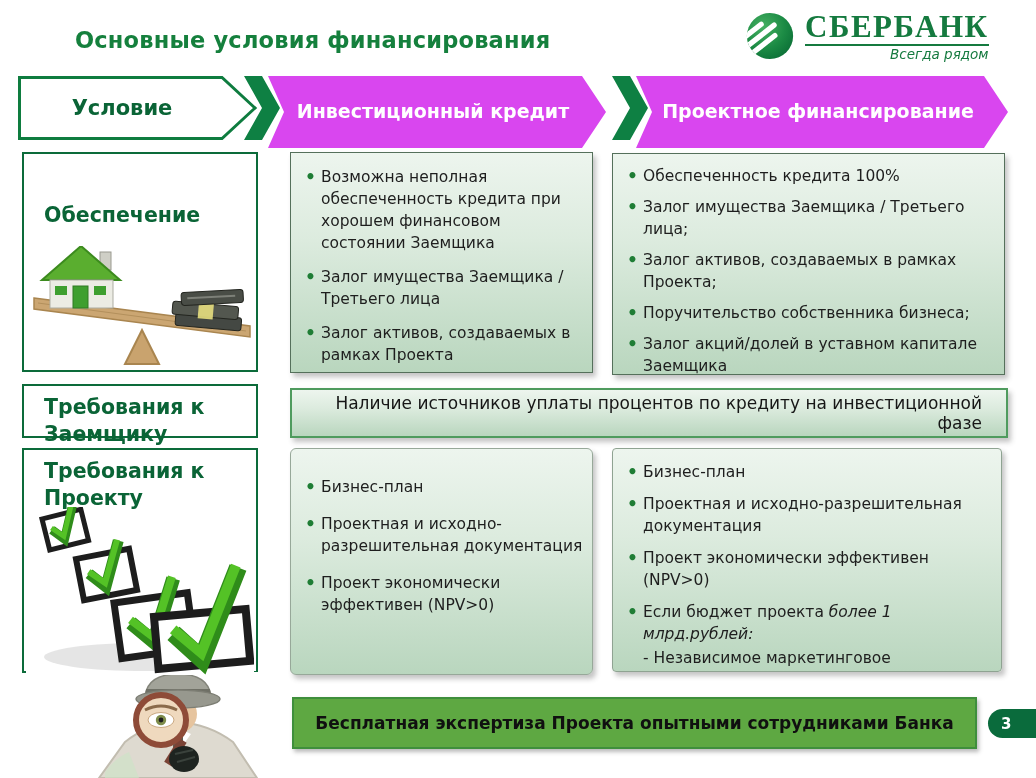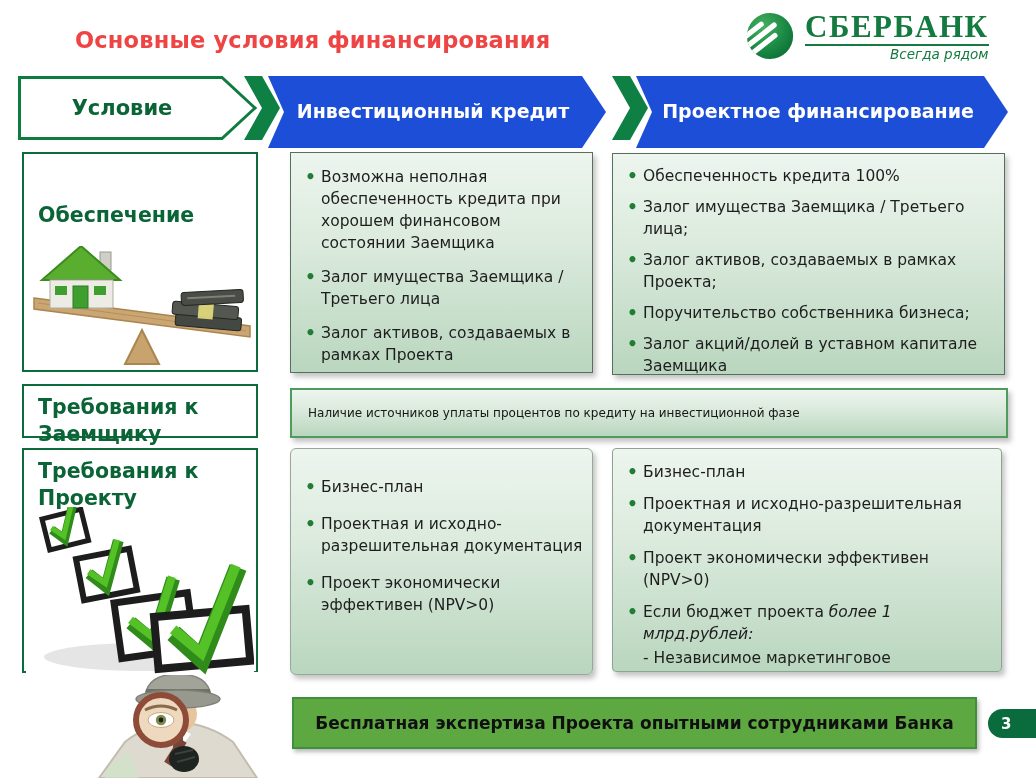--- a/index.html
+++ b/index.html
@@ -5,54 +5,54 @@
   * { margin:0; padding:0; box-sizing:border-box; }
   html,body { background:#fff; }
   body { font-family:"DejaVu Sans", sans-serif; }
   #slide {
     position:relative; width:1036px; height:778px; background:#fff;
     overflow:hidden;
   }
   
   .title {
     position:absolute; left:75px; top:27px;
-    font-size:22.5px; font-weight:bold; color:#ef4444; letter-spacing:.2px;
+    font-size:22.5px; font-weight:bold; color:#15803d; letter-spacing:.2px;
   }
   .logo { position:absolute; left:744px; top:10px; display:flex; align-items:center; gap:9px; }
   .wordmark-wrap { border-bottom:2.5px solid #157A3F; padding-bottom:2px; }
   .wordmark {
     font-family:"Liberation Serif", serif; font-weight:bold;
     font-size:31px; color:#157A3F; letter-spacing:1.5px; line-height:1;
   }
   .tagline { text-align:right; font-style:italic; font-size:13.5px; color:#157A3F; margin-top:0; }
   .cond-arrow { position:absolute; left:18px; top:76px; width:240px; height:64px; }
   .cond-label {
     position:absolute; left:18px; top:76px; width:208px; height:64px;
     display:flex; align-items:center; justify-content:center;
     font-size:21px; font-weight:bold; color:#0A6436;
   }
   .chev {
     position:absolute; top:76px; width:36px; height:64px; background:#0E8043;
     clip-path:polygon(0% 0%, 50% 0%, 100% 50%, 50% 100%, 0% 100%, 50% 50%);
   }
   .garrow {
-    position:absolute; top:76px; height:72px; background:#1d4ed8;
+    position:absolute; top:76px; height:72px; background:#d946ef;
     clip-path:polygon(0 0, calc(100% - 24px) 0, 100% 50%, calc(100% - 24px) 100%, 0 100%, 16px 50%);
     display:flex; flex-direction:column; align-items:center; justify-content:center;
     color:#fff; font-weight:bold; font-size:19px; line-height:1.25; text-align:center;
     padding:0 26px 0 18px;
   }
   
   .lbox {
     position:absolute; left:22px; width:236px; background:#fff;
     border:2.5px solid #0C6B3A; overflow:visible;
   }
   .lbox .lbl {
     font-size:20.5px; font-weight:bold; color:#0A6436; line-height:27px;
-    padding:8px 0 0 14px; position:relative; z-index:2;
+    padding:8px 0 0 20px; position:relative; z-index:2;
   }
   #box-security { top:152px; height:220px; }
   #box-security .lbl { padding-top:48px; }
   #box-borrower { top:384px; height:54px; }
   #box-project  { top:448px; height:225px; }
   .illu { position:absolute; z-index:1; }
   #seesaw { left:4px; bottom:4px; }
   #checks { left:2px; top:57px; background:#fff; }
   
   #detective { position:absolute; left:85px; top:672px; width:186px; height:106px; overflow:hidden; background:#fff; }
@@ -73,21 +73,21 @@
   .gbox li::before {
     content:"•"; position:absolute; left:8px; top:-1px;
     color:#1F7D35; font-size:17px; font-weight:bold;
   }
   #mid-box1   { left:290px; top:152px; width:303px; height:221px; padding:13px 18px 0 6px; }
   #right-box1 { left:612px; top:153px; width:393px; height:222px; padding:11px 6px 0 6px; }
   #right-box1 li { margin-bottom:9px; }
   #wide-box {
     left:290px; top:388px; width:718px; height:50px;
     border:2px solid #4F9B5E; display:flex; align-items:center;
-    font-size:12px; color:#161616; padding:0 16px;text-align:right;
+    font-size:17px; color:#161616; padding:0 24px;text-align:right;
   }
   #mid-box2   { left:290px; top:448px; width:303px; height:227px; border:1px solid #97A899; border-radius:6px; padding:27px 4px 0 6px; }
   #mid-box2 li { margin-bottom:15px; }
   #right-box2 { left:612px; top:448px; width:390px; height:224px; border:1px solid #8FA392; border-radius:4px; padding:12px 4px 0 6px; }
   #right-box2 li { margin-bottom:10px; }
   #right-box2 em { font-style:italic; }
   .subline { margin-top:2px; }
 
   
   #banner {

